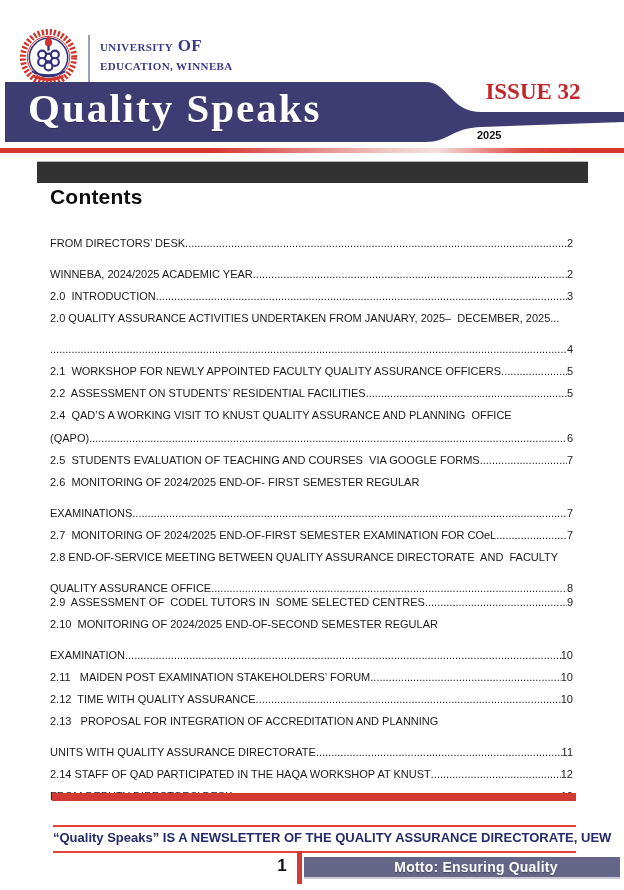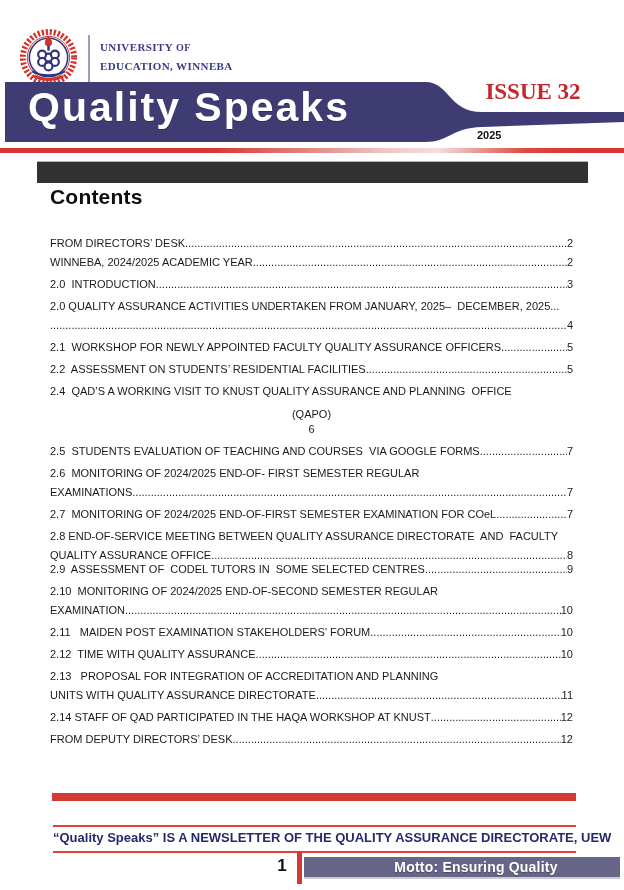--- a/index.html
+++ b/index.html
@@ -7,46 +7,46 @@
   .page {
     position:relative; width:624px; height:890px; background:#fff;
     font-family:"Liberation Sans", sans-serif; overflow:hidden;
   }
   
   .crest { position:absolute; left:17px; top:27px; width:63px; height:63px; }
   .vdivider { position:absolute; left:88px; top:35px; width:2px; height:52px; background:#9a9ec0; }
   .uni-name { position:absolute; left:100px; top:36px; color:#3a3a86;
     font-family:"Liberation Serif", serif; font-weight:700; letter-spacing:.4px; line-height:19px; }
   .uni-name .big { font-size:11px; }
-  .uni-name .small { font-size:10px;text-align:right; }
+  .uni-name .small { font-size:17px;text-align:right; }
   .banner-svg { position:absolute; left:0; top:82px; width:624px; height:60px; }
   .banner-title { position:absolute; left:28px; top:84px; color:#ffffff;
-    font-family:Liberation Sans, sans-serif; font-weight:700; font-size:41px; letter-spacing:2px;
+    font-family:Liberation Serif, serif; font-weight:700; font-size:41px; letter-spacing:2px;
     text-shadow:0 1px 0 rgba(0,0,0,.25); }
   .issue { position:absolute; left:466px; top:79px; width:134px; text-align:center;
     font-family:"Liberation Serif", serif; font-weight:700; font-size:23px; color:#c3272b; }
   .year { position:absolute; left:477px; top:129px; font-size:11px; font-weight:700; color:#111; }
   .red-grad-line { position:absolute; left:0; top:148px; width:624px; height:5px;
     background:linear-gradient(90deg,#d7362f 0%,#d7362f 34%,#eec7c3 62%,#f4dfdc 70%,#dd4b42 84%,#d7362f 92%,#d7362f 100%); }
   
   .contents-bar { position:absolute; left:37px; top:161px; width:551px; height:22px;
     background:#323232; border-top:1px solid #b5b5b5; }
   .contents-heading { position:absolute; left:50px; top:185px; font-size:21px; font-weight:800;
     color:#0d0d0d; letter-spacing:.2px; }
   .toc { position:absolute; left:50px; top:236px; width:523px; color:#1a1a1a;
     font-size:11px; line-height:15px; }
-  .toc-row { display:flex; align-items:center; }
+  .toc-row { display:flex; align-items:flex-end; }
   .toc-row .t { white-space:pre; flex:0 1 auto; }
   .toc-row .leader { flex:1 1 0; min-width:0; overflow:hidden; white-space:nowrap; }
   .toc-row .pg { flex:0 0 auto; }
   .toc-row.entry { margin-top:7px; }
   .toc-row.entry:first-child { margin-top:0; }
   .toc-row.entry-tight { margin-top:-1px; }
-  .toc-row.wrap { margin-top:4px; }
-  .toc-row.wrap-gap { margin-top:8px;flex-direction:column; }
+  .toc-row.wrap { margin-top:16px; }
+  .toc-row.wrap-gap { margin-top:8px; }
   
   .foot-thick-line { position:absolute; left:52px; top:793px; width:524px; height:8px; background:#d23a33; }
   .foot-line-a { position:absolute; left:53px; top:825px; width:523px; height:2px; background:#e2423a; }
   .foot-note { position:absolute; left:53px; top:830px; width:523px; text-align:center;
     font-size:13px; font-weight:700; color:#252a6b; white-space:nowrap; }
   .foot-line-b { position:absolute; left:53px; top:851px; width:523px; height:2px; background:#e2423a; }
   .foot-pagenum { position:absolute; left:270px; top:856px; width:24px; text-align:center;
     font-size:17px; font-weight:700; color:#111; }
   .foot-vbar { position:absolute; left:297px; top:851px; width:5px; height:33px; background:#d23a33; }
   .motto-bar { position:absolute; left:304px; top:857px; width:316px; height:22px;

